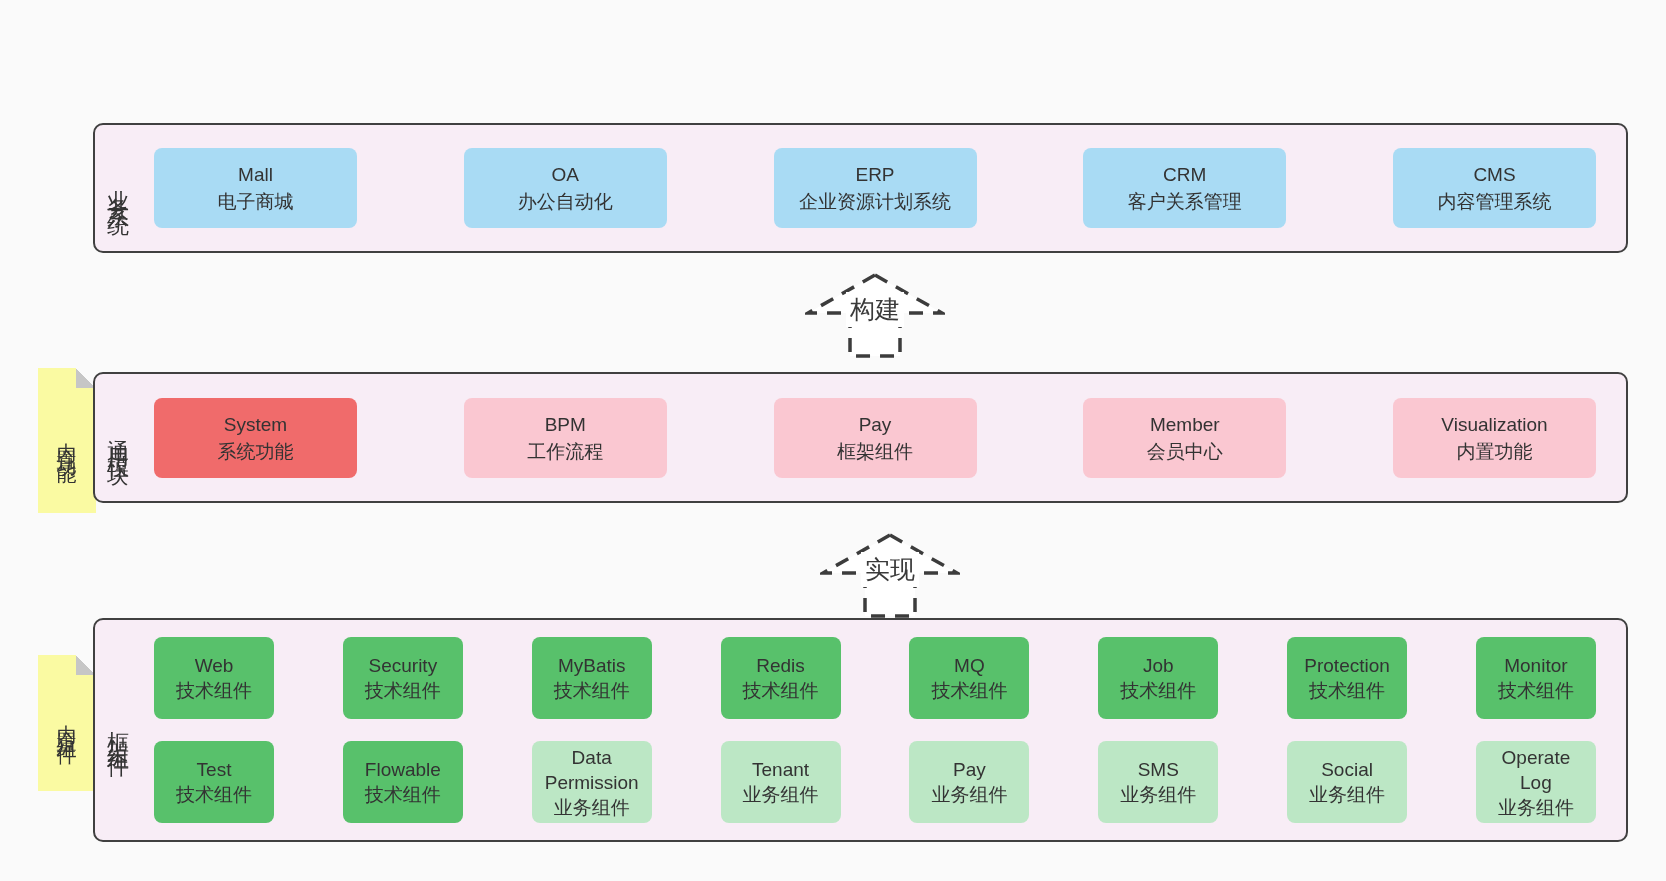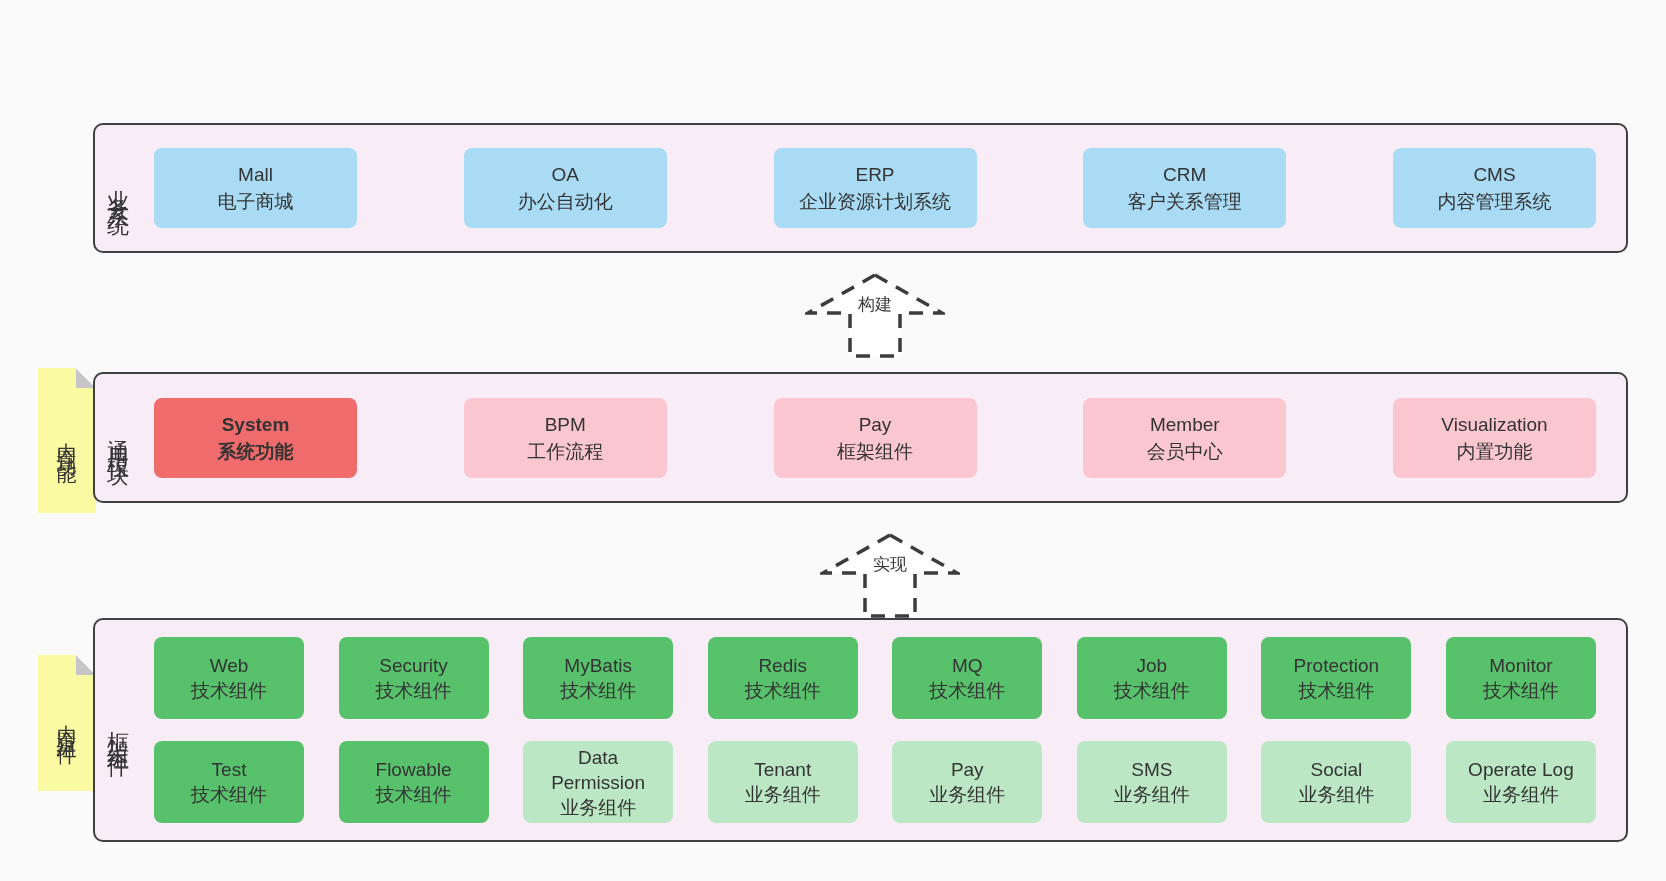--- a/index.html
+++ b/index.html
@@ -23,23 +23,23 @@
   .band-rows{
     position:absolute;left:59px;right:30px;top:0;bottom:0;
     display:flex;flex-direction:column;justify-content:center;gap:22px;
   }
   .band-row{display:flex;justify-content:space-between;}
   .box{
     border-radius:8px;display:flex;flex-direction:column;align-items:center;justify-content:center;
     text-align:center;font-size:19px;line-height:27px;color:#333;padding:4px 15px;
   }
   .band1 .box,.band2 .box{width:203px;height:80px;}
-  .band3 .box{width:150px;height:82px;line-height:25px;}
+  .band3 .box{width:120px;height:82px;line-height:25px;}
   .blue{background:#a9dbf4;}
-  .red{background:#f06b6b;font-weight:bold;}
+  .red{background:#f06b6b;}
   .pink{background:#fac7d1;margin-left:20px;}
   .green{background:#58c16b;}
   .lightgreen{background:#bce7c5;}
   .sticky{
     position:absolute;left:38px;width:58px;background:#fafaa2;z-index:1;
     display:flex;align-items:center;justify-content:center;
   }
   .sticky1{top:368px;height:145px;}
   .sticky2{top:655px;height:136px;}
   .sticky-label{
@@ -49,21 +49,21 @@
   .sticky-fold{
     position:absolute;top:0;right:0;width:20px;height:20px;
     background:linear-gradient(45deg,#c6c6c6 50%,#fafafa 50%);
   }
   .arrow{position:absolute;width:140px;height:88px;z-index:1;}
   .arrow1{left:805px;top:272px;}
   .arrow2{left:820px;top:532px;}
   .arrow svg{position:absolute;left:0;top:0;}
   .arrow-label{
     position:absolute;left:50%;top:20px;transform:translateX(-50%);
-    background:#ffffff;padding:1px 4px;font-size:17px;color:#3a3a3a;white-space:nowrap;
+    background:#ffffff;padding:1px 4px;font-size:25px;color:#3a3a3a;white-space:nowrap;
   }
 </style>
 </head>
 <body>
 
 <div class="canvas">
 
   <div class="band band1">
     <div class="band-label">业务系统</div>
     <div class="band-rows">

